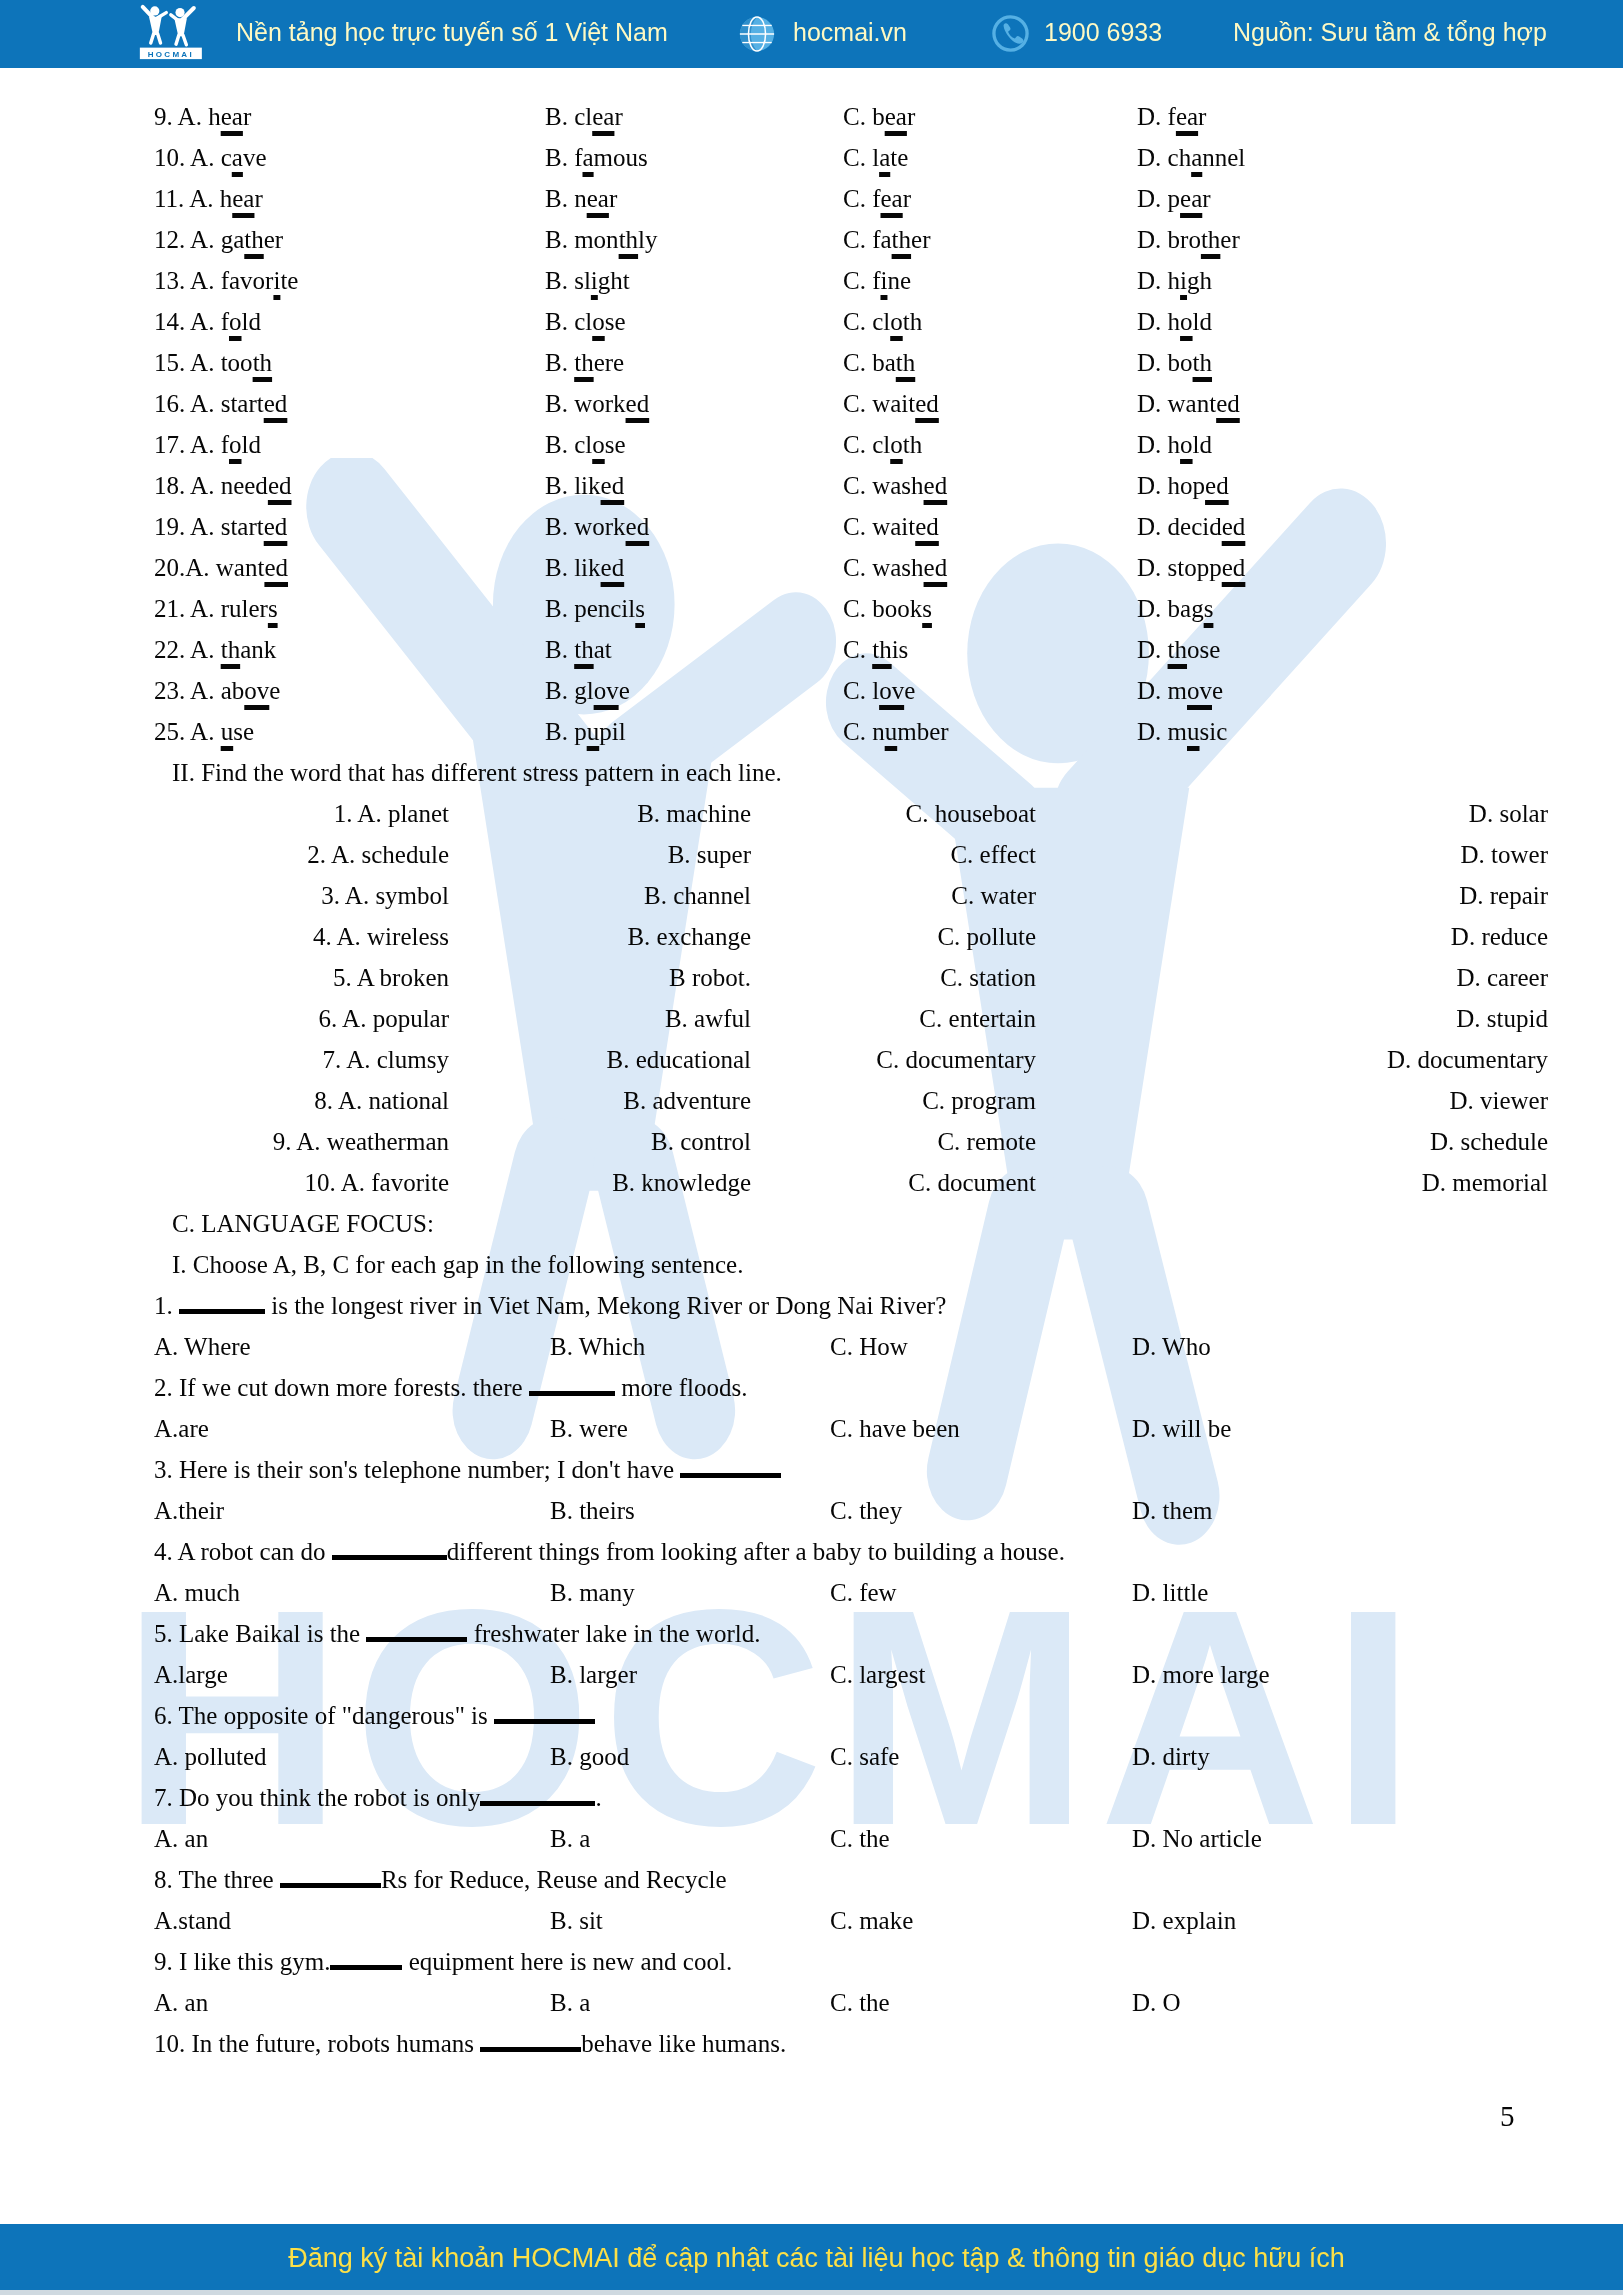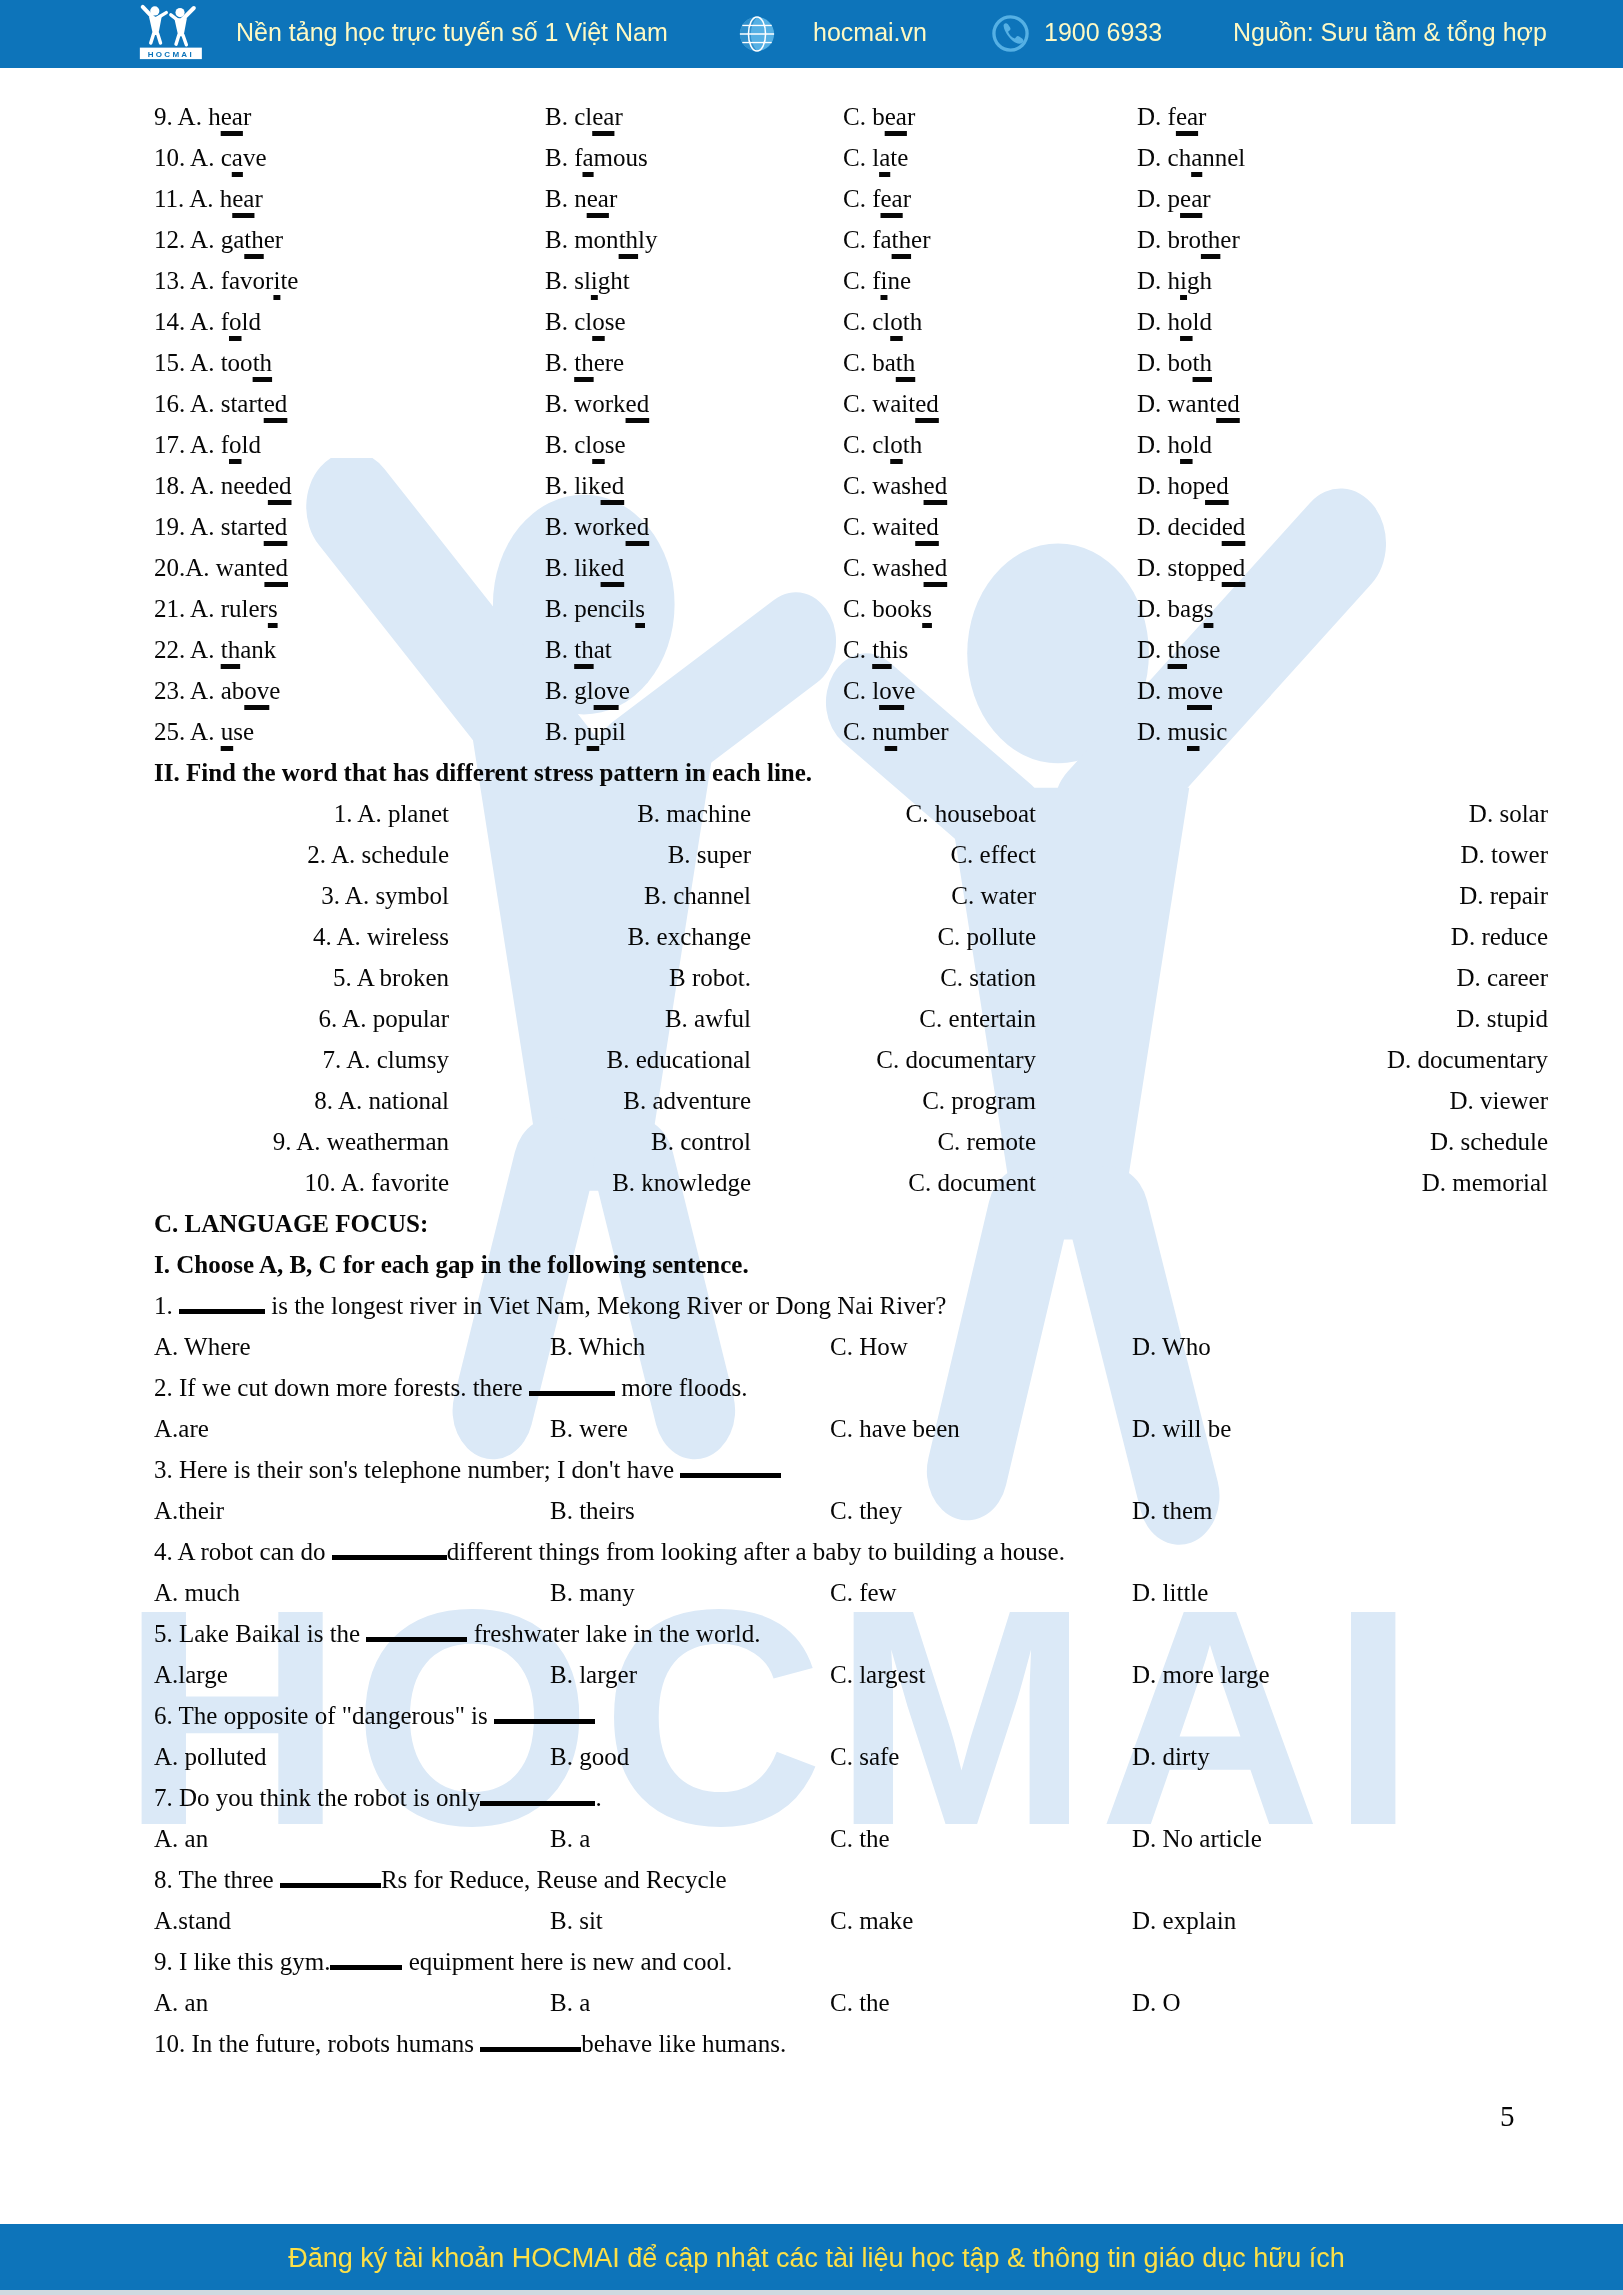--- a/index.html
+++ b/index.html
@@ -25,21 +25,21 @@
              font-family:"Liberation Sans", sans-serif; font-weight:bold; font-size:308px;
              letter-spacing:9.2px; color:#dbe9f7; line-height:1.25; white-space:nowrap; overflow:hidden; }
 
   
   .doc { position:absolute; left:154px; top:96px; width:1394px; z-index:1;
          font-size:25px; line-height:41px; white-space:nowrap; }
   .row { display:grid; }
   .r1 { grid-template-columns:391px 298px 294px 1fr; }   
   .r2 { grid-template-columns:295px 302px 285px 1fr;text-align:right; }   
   .ra { grid-template-columns:396px 280px 302px 1fr; }   
-  .heading { font-weight:bold; }
+  .heading { font-weight:normal;margin-left:18px; }
   .u { text-decoration:underline; text-decoration-thickness:5.2px; text-underline-offset:5.9px; }
   .gap { display:inline-block; border-bottom:5.9px solid #000; height:0.52em; }
 
   .pagenum { position:absolute; left:1500px; top:2100px; z-index:1; font-size:29px; }
 </style>
 </head>
 <body>
 
 <div class="page">
 
@@ -82,21 +82,21 @@
     </svg>
     <div class="txt" style="left:236px;">Nền tảng học trực tuyến số 1 Việt Nam</div>
     <svg class="globe-svg" viewBox="0 0 40 40" aria-hidden="true">
       <circle cx="20" cy="20" r="18" fill="#55b0e4"></circle>
       <path d="M20 2 A18 18 0 0 0 20 38 A28 28 0 0 1 20 2 Z" fill="#2f8fcb"></path>
       <ellipse cx="20" cy="20" rx="9" ry="18" fill="none" stroke="#ffffff" stroke-width="1.6"></ellipse>
       <line x1="2" y1="20" x2="38" y2="20" stroke="#ffffff" stroke-width="1.6"></line>
       <line x1="4.5" y1="11" x2="35.5" y2="11" stroke="#ffffff" stroke-width="1.4"></line>
       <line x1="4.5" y1="29" x2="35.5" y2="29" stroke="#ffffff" stroke-width="1.4"></line>
     </svg>
-    <div class="txt" style="left:793px;margin-left:20px;">hocmai.vn</div>
+    <div class="txt" style="left:793px;">hocmai.vn</div>
     <svg class="phone-svg" viewBox="0 0 40 40" aria-hidden="true">
       <circle cx="20" cy="20" r="17" fill="none" stroke="#55b0e4" stroke-width="3.4"></circle>
       <path d="M13 11 a3 3 0 0 1 4.4 -0.6 l2.2 3.4 a2.4 2.4 0 0 1 -0.6 3.1 l-1.5 1.3 c1.4 3.4 3.6 5.6 7 7 l1.3 -1.5 a2.4 2.4 0 0 1 3.1 -0.6 l3.4 2.2 a3 3 0 0 1 -0.6 4.4 c-2 1.5 -6.5 1 -11.2 -3.7 c-4.7 -4.7 -8.2 -12 -7.5 -15 z" fill="#55b0e4"></path>
     </svg>
     <div class="txt" style="left:1044px;">1900 6933</div>
     <div class="txt" style="left:1233px;">Nguồn: Sưu tầm &amp; tổng hợp</div>
   </div>
 
   <div class="doc">
     <div id="s1-rows">

